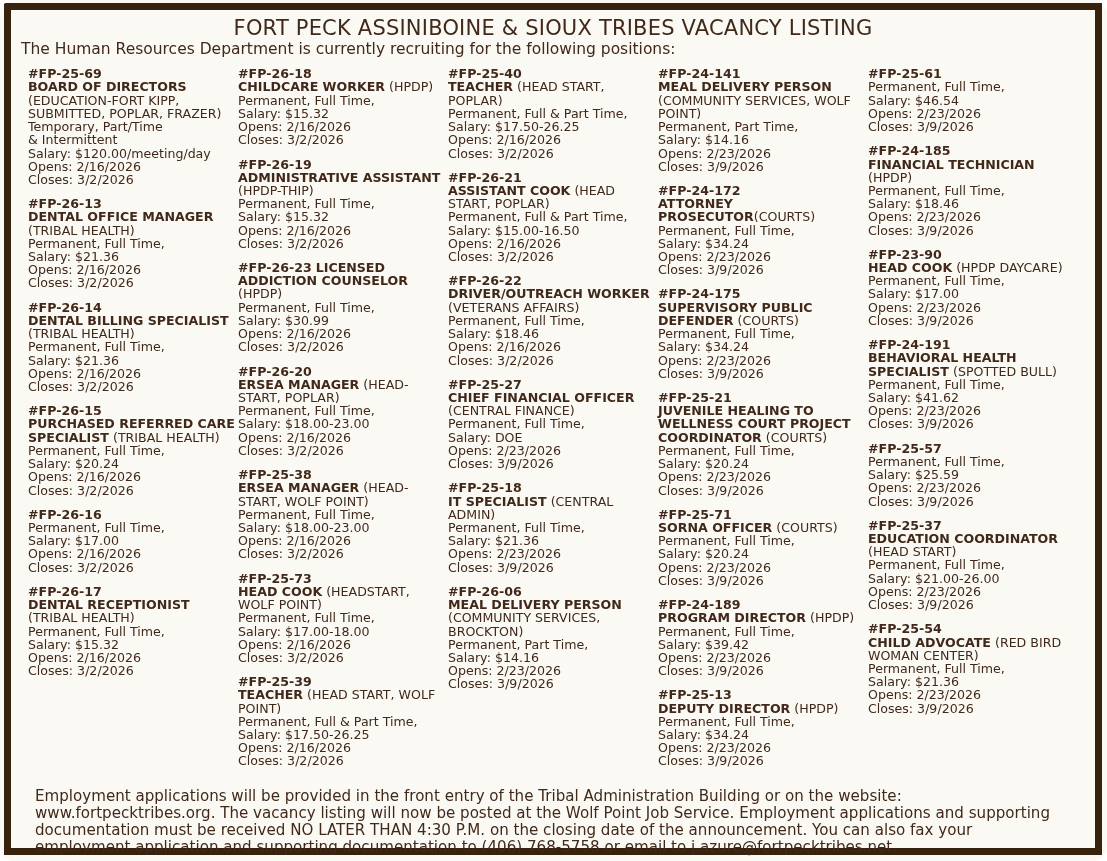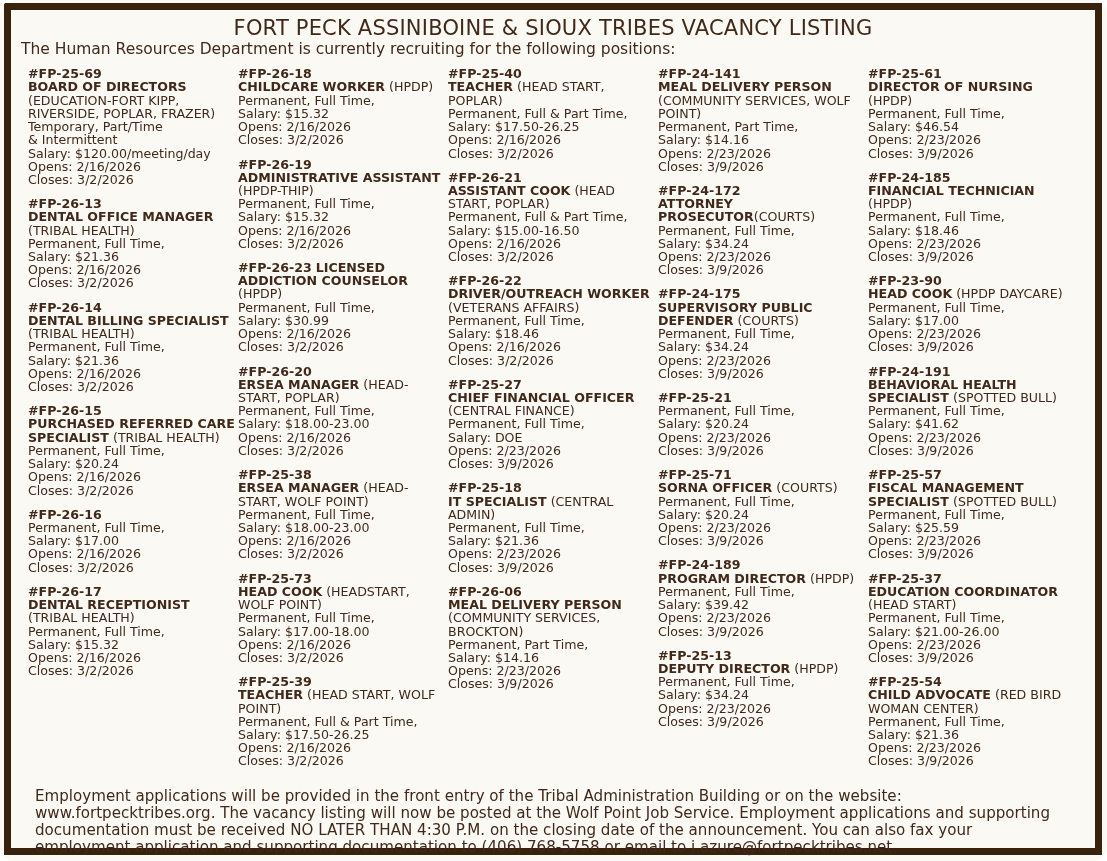--- a/index.html
+++ b/index.html
@@ -65,21 +65,21 @@
 <div class="page">
   <div class="frame">
     <div>
       <div class="title">FORT PECK ASSINIBOINE &amp; SIOUX TRIBES VACANCY LISTING</div>
       <div class="subtitle">The Human Resources Department is currently recruiting for the following positions:</div>
     </div>
     <div class="columns">
         <div class="col">
           <div class="job">
             <div class="jt">#FP-25-69</div>
-            <div class="head"><span class="jt">BOARD OF DIRECTORS</span> <span class="jl">(EDUCATION-FORT KIPP, RIVERSIDE, POPLAR, FRAZER)</span></div>
+            <div class="head"><span class="jt">BOARD OF DIRECTORS</span> <span class="jl">(EDUCATION-FORT KIPP, SUBMITTED, POPLAR, FRAZER)</span></div>
             <div class="ln">Temporary, Part/Time</div>
             <div class="ln">&amp; Intermittent</div>
             <div class="ln">Salary: $120.00/meeting/day</div>
             <div class="ln">Opens: 2/16/2026</div>
             <div class="ln">Closes: 3/2/2026</div>
           </div>
           <div class="job">
             <div class="jt">#FP-26-13</div>
             <div class="head"><span class="jt">DENTAL OFFICE MANAGER</span> <span class="jl">(TRIBAL HEALTH)</span></div>
             <div class="ln">Permanent, Full Time,</div>
@@ -246,20 +246,21 @@
           <div class="job">
             <div class="jt">#FP-24-175</div>
             <div class="head"><span class="jt">SUPERVISORY PUBLIC DEFENDER</span> <span class="jl">(COURTS)</span></div>
             <div class="ln">Permanent, Full Time,</div>
             <div class="ln">Salary: $34.24</div>
             <div class="ln">Opens: 2/23/2026</div>
             <div class="ln">Closes: 3/9/2026</div>
           </div>
           <div class="job">
             <div class="jt">#FP-25-21</div>
+            <div class="head"><span class="jt">JUVENILE HEALING TO WELLNESS COURT PROJECT COORDINATOR</span> <span class="jl">(COURTS)</span></div>
             <div class="ln">Permanent, Full Time,</div>
             <div class="ln">Salary: $20.24</div>
             <div class="ln">Opens: 2/23/2026</div>
             <div class="ln">Closes: 3/9/2026</div>
           </div>
           <div class="job">
             <div class="jt">#FP-25-71</div>
             <div class="head"><span class="jt">SORNA OFFICER</span> <span class="jl">(COURTS)</span></div>
             <div class="ln">Permanent, Full Time,</div>
             <div class="ln">Salary: $20.24</div>
@@ -279,21 +280,20 @@
             <div class="head"><span class="jt">DEPUTY DIRECTOR</span> <span class="jl">(HPDP)</span></div>
             <div class="ln">Permanent, Full Time,</div>
             <div class="ln">Salary: $34.24</div>
             <div class="ln">Opens: 2/23/2026</div>
             <div class="ln">Closes: 3/9/2026</div>
           </div>
         </div>
         <div class="col">
           <div class="job">
             <div class="jt">#FP-25-61</div>
-            <div class="head"><span class="jt">DIRECTOR OF NURSING</span> <span class="jl">(HPDP)</span></div>
             <div class="ln">Permanent, Full Time,</div>
             <div class="ln">Salary: $46.54</div>
             <div class="ln">Opens: 2/23/2026</div>
             <div class="ln">Closes: 3/9/2026</div>
           </div>
           <div class="job">
             <div class="jt">#FP-24-185</div>
             <div class="head"><span class="jt">FINANCIAL TECHNICIAN</span> <span class="jl">(HPDP)</span></div>
             <div class="ln">Permanent, Full Time,</div>
             <div class="ln">Salary: $18.46</div>
@@ -311,21 +311,20 @@
           <div class="job">
             <div class="jt">#FP-24-191</div>
             <div class="head"><span class="jt">BEHAVIORAL HEALTH SPECIALIST</span> <span class="jl">(SPOTTED BULL)</span></div>
             <div class="ln">Permanent, Full Time,</div>
             <div class="ln">Salary: $41.62</div>
             <div class="ln">Opens: 2/23/2026</div>
             <div class="ln">Closes: 3/9/2026</div>
           </div>
           <div class="job">
             <div class="jt">#FP-25-57</div>
-            <div class="head"><span class="jt">FISCAL MANAGEMENT SPECIALIST</span> <span class="jl">(SPOTTED BULL)</span></div>
             <div class="ln">Permanent, Full Time,</div>
             <div class="ln">Salary: $25.59</div>
             <div class="ln">Opens: 2/23/2026</div>
             <div class="ln">Closes: 3/9/2026</div>
           </div>
           <div class="job">
             <div class="jt">#FP-25-37</div>
             <div class="head"><span class="jt">EDUCATION COORDINATOR</span> <span class="jl">(HEAD START)</span></div>
             <div class="ln">Permanent, Full Time,</div>
             <div class="ln">Salary: $21.00-26.00</div>

